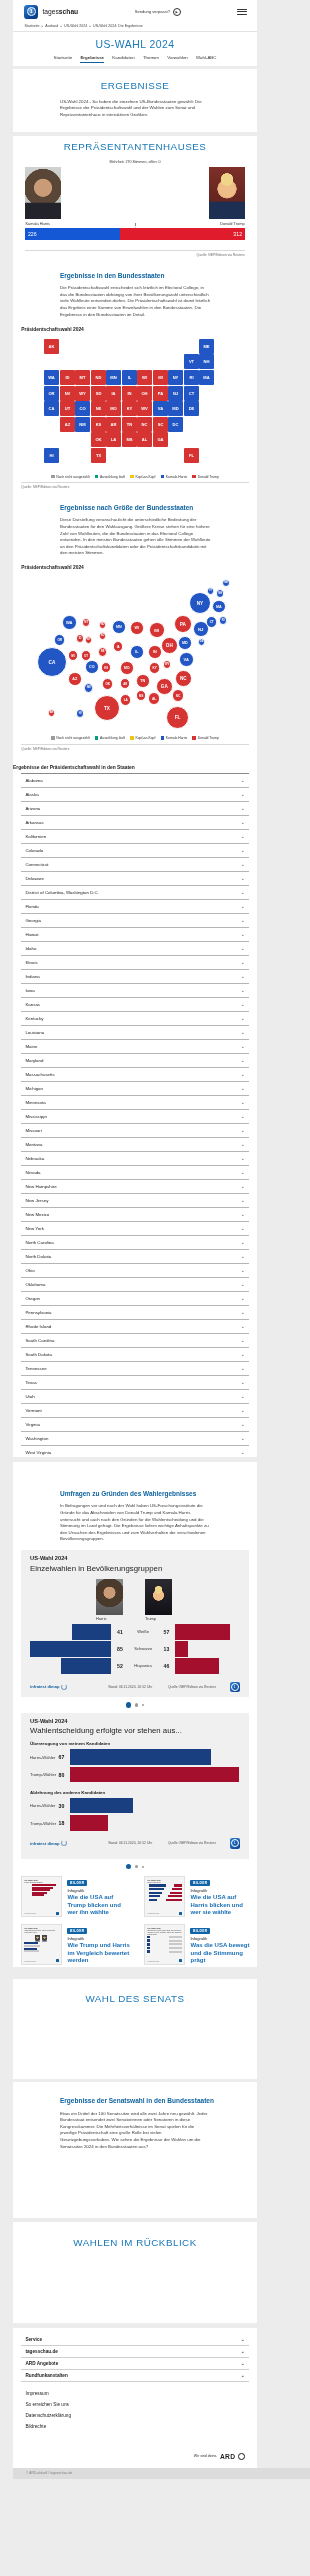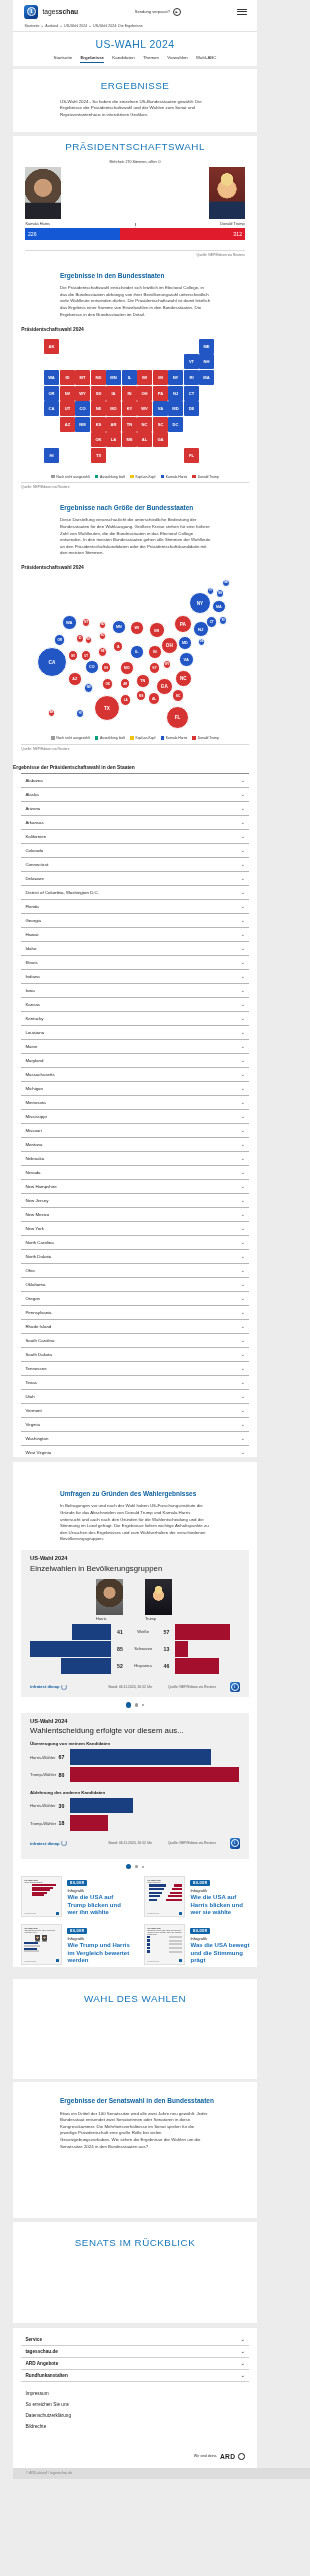--- a/index.html
+++ b/index.html
@@ -146,21 +146,21 @@
   </div>
   <div class="gap6"></div>
 
   <div class="card" style="height:63px;padding-top:11.4px">
     <h2 class="sec-title">ERGEBNISSE</h2>
     <p class="copy" style="margin-top:7.2px">US-Wahl 2024 - So haben die einzelnen US-Bundesstaaten gewählt: Die Ergebnisse der Präsidentschaftswahl und der Wahlen zum Senat und Repräsentantenhaus in interaktiven Grafiken.</p>
   </div>
   <div class="gap8"></div>
 
   <div class="card" style="height:1321px;padding-top:5.2px">
-    <h2 class="sec-title">PRÄSIDENTSCHAFTSWAHL</h2>
+    <h2 class="sec-title">REPRÄSENTANTENHAUSES</h2>
     <div class="cand-wrap" style="margin-top:14.5px">
       <div class="majority">Mehrheit: 270 Stimmen, offen: 0</div>
       <div class="portrait p-harris"></div>
       <div class="portrait p-trump"></div>
       <div class="cand-name" style="left:0">Kamala Harris</div>
       <div class="cand-name" style="right:0">Donald Trump</div>
       <div class="maj-mark" id="majmark" style="left: 50.1859%;"></div>
       <div class="ebar">
         <div class="blue" id="ebar-blue" style="width: 42.0074%;">
             <span>226</span>
@@ -564,21 +564,21 @@
       </div>
     </div>
     <div class="dots" id="dots1">
         <i style="height: 5.2px; width: 5.2px; background: rgb(15, 94, 158);"></i>
         <i style="height: 3.6px; width: 3.6px; background: rgb(154, 154, 154);"></i>
         <i style="height: 2.1px; width: 2.1px; background: rgb(154, 154, 154);"></i>
       </div>
 
     <div class="gcard" style="height:146px">
       <div class="kicker">US-Wahl 2024</div>
-      <div class="gtitle">Wahlentscheidung erfolgte vor diesem aus...</div>
+      <div class="gtitle">Wahlentscheidung erfolgte vor stehen aus...</div>
       <div id="c2groups">
           <div class="c2group">
             <div class="c2glabel">Überzeugung von meinem Kandidaten</div>
             <div class="c2row">
               <div class="lab">Harris-Wähler</div>
               <div class="val">67</div>
               <div class="bar" style="width: 141px; background: rgb(25, 63, 128);"></div>
             </div>
             <div class="c2row">
               <div class="lab">Trump-Wähler</div>
@@ -716,32 +716,32 @@
           </div>
           <div><span class="t-badge">BILDER</span><div class="t-kicker">Infografik</div><div class="t-title">Was die USA bewegt und die Stimmung prägt</div></div>
         </div>
       </div>
   </div>
   <div class="gap10"></div>
 
   <div class="gap12"></div>
 
   <div class="card" style="height:100px;padding-top:14.5px">
-    <h2 class="sec-title">WAHL DES WAHLEN</h2>
+    <h2 class="sec-title">WAHL DES SENATS</h2>
   </div>
   <div class="gap7"></div>
 
   <div class="card" style="height:136px;padding-top:8.3px">
     <h3 class="subhead">Ergebnisse der Senatswahl in den Bundesstaaten</h3>
     <p class="copy" style="margin-top:4.1px">Etwa ein Drittel der 100 Senatssitze wird alle zwei Jahre neu gewählt. Jeder Bundesstaat entsendet zwei Senatorinnen oder Senatoren in diese Kongresskammer. Die Mehrheitsverhältnisse im Senat spielen für die jeweilige Präsidentschaft eine große Rolle bei vielen Gesetzgebungsvorhaben. Wie sehen die Ergebnisse der Wahlen um die Senatssitze 2024 in den Bundesstaaten aus?</p>
   </div>
   <div class="gap7"></div>
 
   <div class="card" style="height:101px;padding-top:15.5px">
-    <h2 class="sec-title">SENATS IM RÜCKBLICK</h2>
+    <h2 class="sec-title">WAHLEN IM RÜCKBLICK</h2>
   </div>
   <div class="gap10"></div>
 
   <div class="card" style="height:140px">
     <div class="f-acc" id="f-acc">
         <div class="f-row">
           <span>Service</span>
           <span class="chev">⌄</span>
         </div>
         <div class="f-row">

